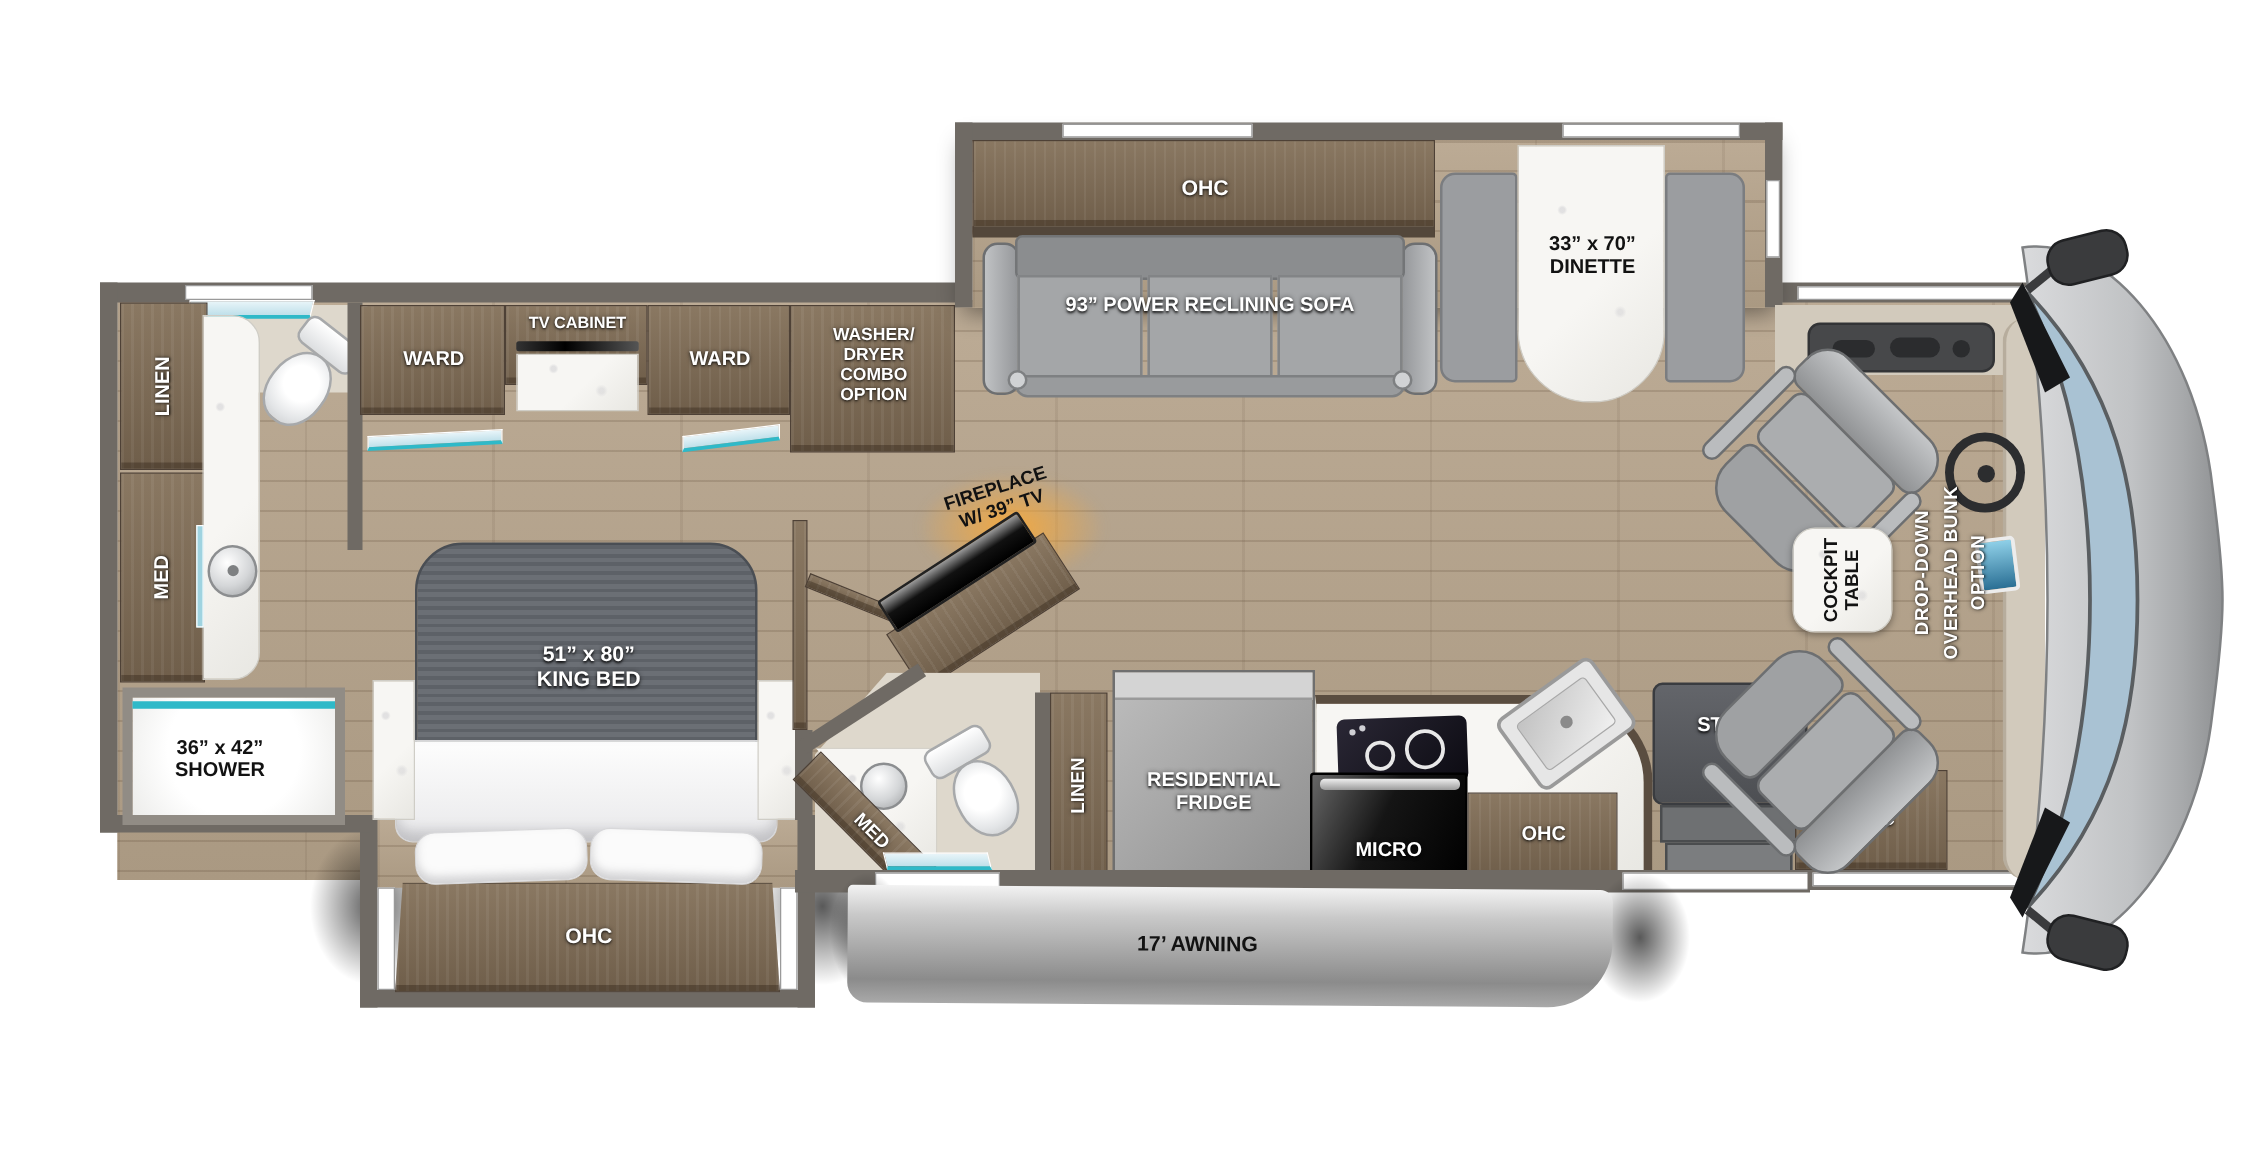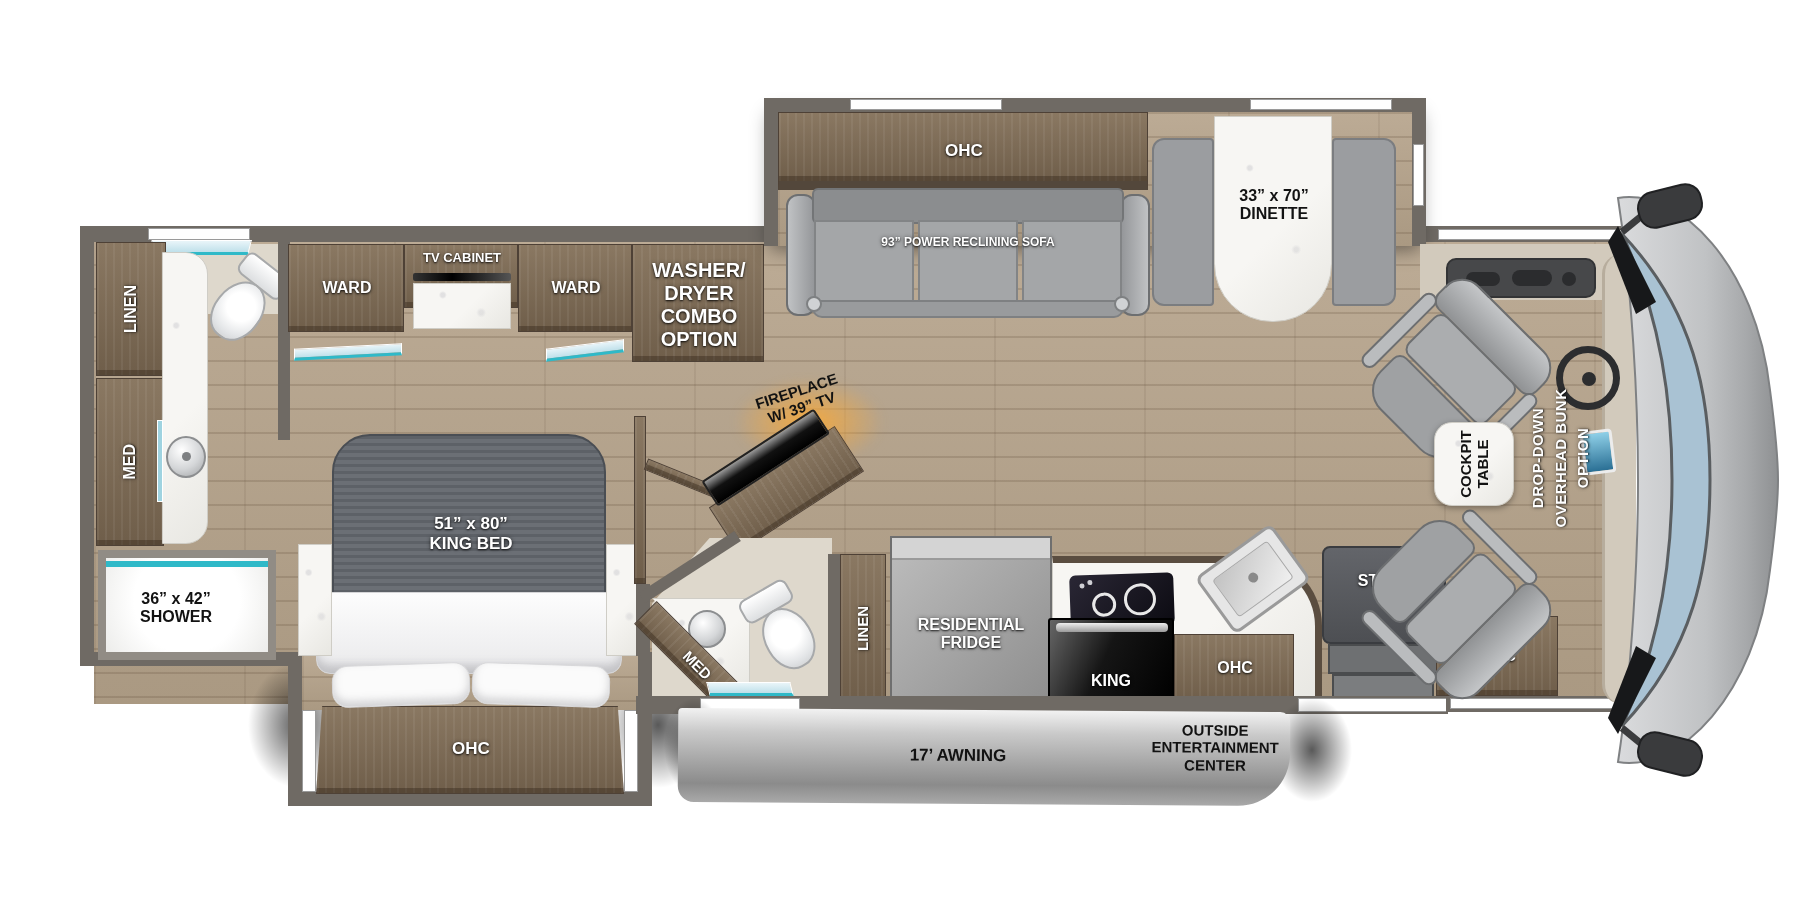--- a/index.html
+++ b/index.html
@@ -93,21 +93,21 @@
   </div>
   <div class="a cab" style="left:404px;top:244px;width:114px;height:64px">
     <div class="lbl a" style="left:0;top:6px;width:114px;font-size:13px">TV CABINET</div>
     <div class="a" style="left:8px;top:28px;width:98px;height:8px;background:linear-gradient(90deg,#333,#000 40%,#555);border-radius:2px"></div>
     <div class="a marble" style="left:8px;top:38px;width:98px;height:46px"></div>
   </div>
   <div class="a cab" style="left:518px;top:244px;width:114px;height:88px">
     <div class="lbl a" style="left:0;top:34px;width:114px;font-size:16px">WARD</div>
   </div>
   <div class="a cab" style="left:632px;top:244px;width:132px;height:118px">
-    <div class="lbl a" style="left:0;top:14px;width:132px;font-size:20px">WASHER/
+    <div class="lbl a" style="left:0;top:14px;width:132px;font-size:14px">WASHER/
 DRYER
 COMBO
 OPTION</div>
   </div>
   <div class="a aqua" style="left:294px;top:346px;width:108px;height:12px;transform:skewY(-3deg)"></div>
   <div class="a aqua" style="left:546px;top:344px;width:78px;height:13px;transform:skewY(-7deg)"></div>
 
   <div class="a" style="left:332px;top:434px;width:274px;height:180px;border-radius:38px 38px 0 0;background:repeating-linear-gradient(180deg,#5d6167 0 3px,#6b6f75 3px 7px);border:2px solid #4a4e54">
     <div class="lbl a" style="left:0;top:78px;width:274px;font-size:17px">51” x 80”
 KING BED</div>
@@ -155,21 +155,21 @@
   </div>
   <div class="a marble" style="left:1052px;top:556px;width:270px;height:146px;border-top:7px solid #5a4d40;border-right:7px solid #5a4d40;border-radius:0 70px 0 0"></div>
   <div class="a" style="left:1070px;top:574px;width:104px;height:52px;background:linear-gradient(135deg,#2a2735,#0c0b12);border-radius:6px;transform:rotate(-2deg)">
     <div class="a" style="left:54px;top:10px;width:32px;height:32px;border:3px solid #e8e8e8;border-radius:50%"></div>
     <div class="a" style="left:22px;top:18px;width:24px;height:24px;border:3px solid #e8e8e8;border-radius:50%"></div>
     <div class="a" style="left:10px;top:8px;width:5px;height:5px;border-radius:50%;background:#cfcfd4"></div>
     <div class="a" style="left:18px;top:5px;width:5px;height:5px;border-radius:50%;background:#cfcfd4"></div>
   </div>
   <div class="a" style="left:1048px;top:618px;width:126px;height:88px;background:linear-gradient(115deg,#666 0%,#151515 45%,#000);border:2px solid #000;border-radius:3px">
     <div class="a" style="left:6px;top:3px;width:112px;height:9px;background:linear-gradient(180deg,#efefef,#9a9a9a);border-radius:4px"></div>
-    <div class="lbl a" style="left:0;top:52px;width:122px;font-size:16px">KING</div>
+    <div class="lbl a" style="left:0;top:52px;width:122px;font-size:16px">MICRO</div>
   </div>
   <div class="a cab" style="left:1174px;top:634px;width:120px;height:68px">
     <div class="lbl a" style="left:0;top:24px;width:120px;font-size:16px">OHC</div>
   </div>
   <div class="a" style="left:1206px;top:544px;width:94px;height:70px;transform:rotate(-36deg);background:#e6e6e6;border:3px solid #9a9a9a;border-radius:8px">
     <div class="a" style="left:10px;top:9px;width:68px;height:46px;background:linear-gradient(145deg,#c2c2c2,#f0f0f0);border-radius:4px;border:1px solid #a8a8a8"></div>
     <div class="a" style="left:40px;top:26px;width:10px;height:10px;border-radius:50%;background:#8a8a8a"></div>
   </div>
 
   <div class="a gray-box" style="left:1322px;top:546px;width:124px;height:98px">
@@ -205,36 +205,33 @@
   <div class="a" style="left:786px;top:188px;width:364px;height:132px">
     <div class="a seat-part" style="left:0;top:6px;width:30px;height:122px;border-radius:12px;background:linear-gradient(90deg,#c0c2c4,#95979a)"></div>
     <div class="a seat-part" style="left:334px;top:6px;width:30px;height:122px;border-radius:12px;background:linear-gradient(90deg,#95979a,#c0c2c4)"></div>
     <div class="a" style="left:26px;top:0;width:312px;height:36px;background:#8b8d8f;border:2px solid #737577;border-radius:6px"></div>
     <div class="a" style="left:28px;top:32px;width:100px;height:84px;background:#a4a6a8;border:2px solid #828486"></div>
     <div class="a" style="left:132px;top:32px;width:100px;height:84px;background:#a4a6a8;border:2px solid #828486"></div>
     <div class="a" style="left:236px;top:32px;width:100px;height:84px;background:#a4a6a8;border:2px solid #828486"></div>
     <div class="a" style="left:26px;top:112px;width:312px;height:18px;background:#999b9d;border:2px solid #7e8082;border-radius:0 0 10px 10px"></div>
     <div class="a" style="left:20px;top:108px;width:16px;height:16px;border-radius:50%;background:#d0d2d4;border:2px solid #7e8082"></div>
     <div class="a" style="left:328px;top:108px;width:16px;height:16px;border-radius:50%;background:#d0d2d4;border:2px solid #7e8082"></div>
-    <div class="lbl a" style="left:30px;top:48px;width:304px;font-size:12px">93” POWER RECLINING SOFA</div>
+    <div class="lbl a" style="left:30px;top:48px;width:304px;font-size:16px">93” POWER RECLINING SOFA</div>
   </div>
   <div class="a" style="left:1152px;top:138px;width:62px;height:168px;background:#9b9da0;border:2px solid #7b7d80;border-radius:12px 4px 4px 12px"></div>
   <div class="a" style="left:1332px;top:138px;width:64px;height:168px;background:#9b9da0;border:2px solid #7b7d80;border-radius:4px 12px 12px 4px"></div>
   <div class="a marble" style="left:1214px;top:116px;width:118px;height:206px;border-radius:0 0 58px 58px">
     <div class="lblk a" style="left:0;top:70px;width:118px;font-size:16px">33” x 70”
 DINETTE</div>
   </div>
 
   <div class="a shadowblob" style="left:664px;top:698px;width:60px;height:96px"></div>
   <div class="a shadowblob" style="left:1272px;top:698px;width:80px;height:104px"></div>
   <div class="a" style="left:678px;top:710px;width:612px;height:94px;transform:rotate(.4deg);background:linear-gradient(180deg,#f2f2f2 0%,#c9c9c9 25%,#8b8b8b 80%,#a9a9a9);border-radius:4px 10px 52px 16px">
     <div class="lblk a" style="left:170px;top:36px;width:220px;font-size:17px">17’ AWNING</div>
-    <div class="lblk a" style="left:462px;top:10px;width:150px;font-size:15px">OUTSIDE
-ENTERTAINMENT
-CENTER</div>
   </div>
 
   <div class="a" style="left:1420px;top:244px;width:214px;height:56px;background:#d2cabc"></div>
   <div class="a" style="left:1602px;top:254px;width:34px;height:450px;background:#d2cabc;border-left:3px solid #b7ad9d;border-radius:20px 0 0 20px"></div>
   <div class="a" style="left:1446px;top:258px;width:150px;height:40px;background:#47484a;border-radius:10px;border:2px solid #333436">
     <div class="a" style="left:18px;top:12px;width:34px;height:14px;background:#2b2c2e;border-radius:7px"></div>
     <div class="a" style="left:64px;top:10px;width:40px;height:16px;background:#2b2c2e;border-radius:8px"></div>
     <div class="a" style="left:114px;top:12px;width:14px;height:14px;background:#2b2c2e;border-radius:50%"></div>
   </div>
 

